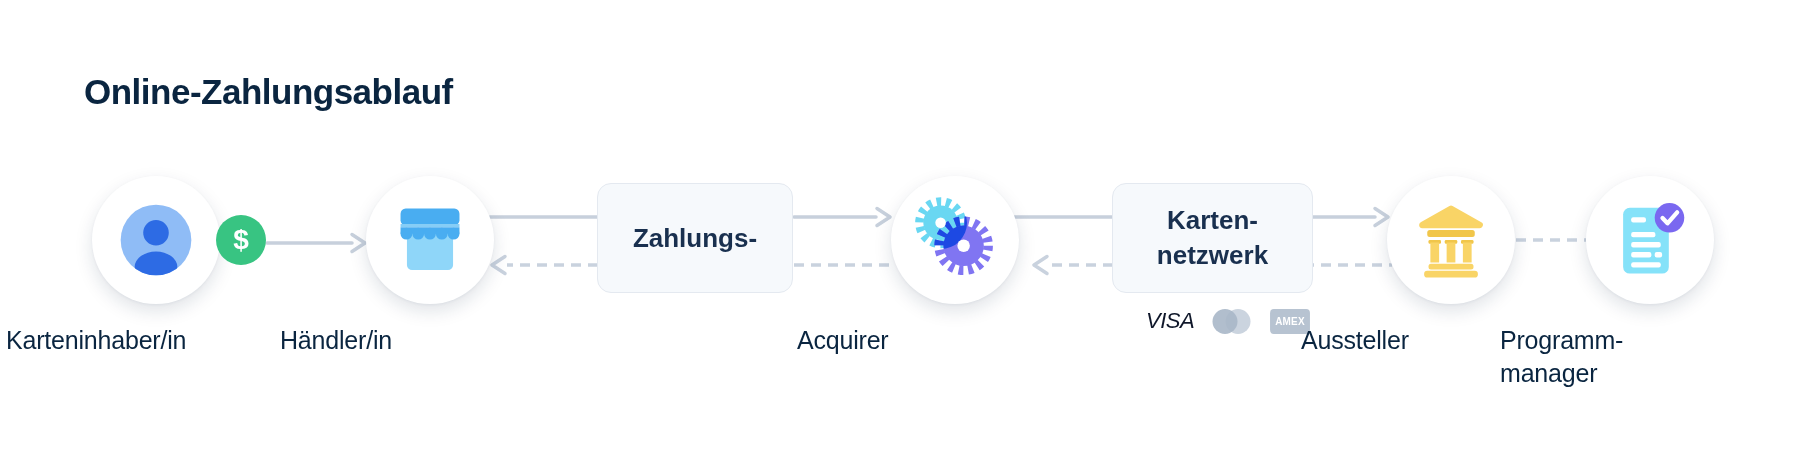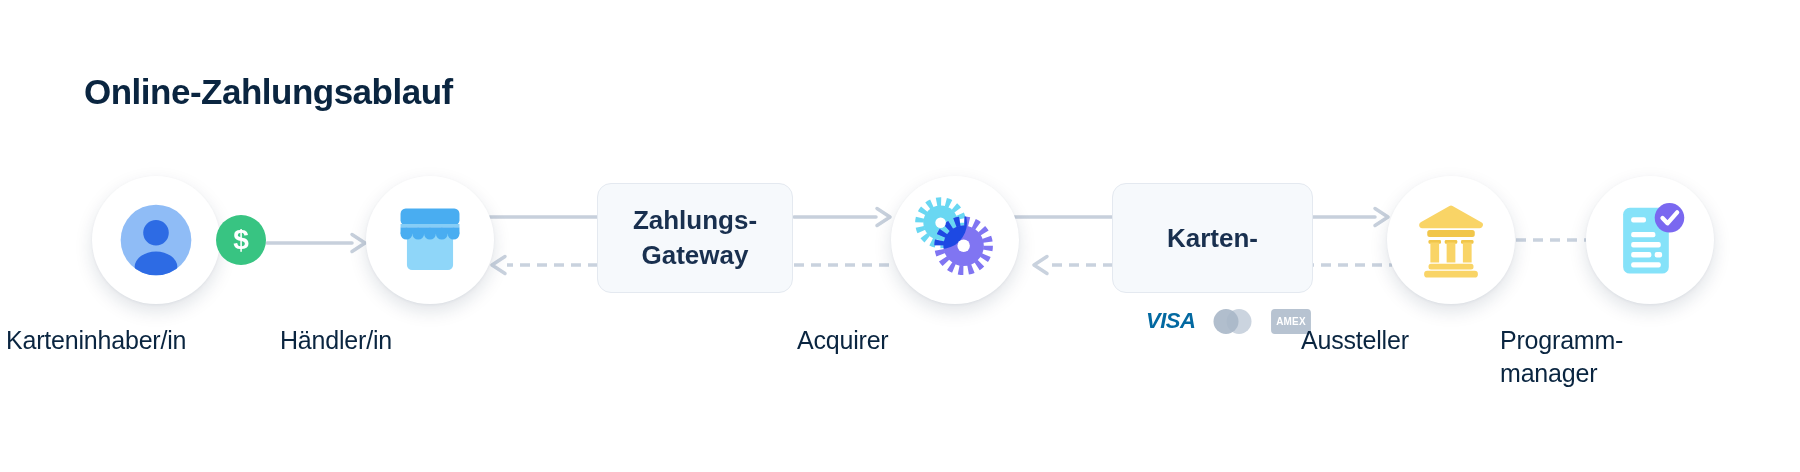--- a/index.html
+++ b/index.html
@@ -30,21 +30,21 @@
   }
   .lbl{
     position:absolute;top:324px;width:300px;z-index:2;text-align:left;
     font-size:25px;font-weight:400;letter-spacing:-0.2px;color:#0a2540;line-height:33px;
   }
   .cards{
     position:absolute;left:1146px;top:304px;height:34px;z-index:2;
     display:flex;align-items:center;gap:17px;
   }
   .visa{
-    font-size:22px;font-weight:700;font-style:italic;letter-spacing:-0.5px;color:#0369a1;
+    font-size:22px;font-weight:400;font-style:italic;letter-spacing:-0.5px;color:#0f172a;
   }
   .amex{
     width:42px;height:25px;border-radius:4px;background:#b7c3d1;
     display:flex;align-items:center;justify-content:center;
     font-size:10.5px;font-weight:700;color:#ffffff;letter-spacing:0.2px;
     transform:scaleX(.95);
   }
 </style>
 </head>
 <body>
@@ -106,21 +106,20 @@
         <circle cx="22.8" cy="21.6" r="4.6"></circle>
         <circle cx="32" cy="21.6" r="4.6"></circle>
         <circle cx="41.2" cy="21.6" r="4.6"></circle>
         <circle cx="50.4" cy="21.6" r="4.6"></circle>
       </g>
     </svg>
   </div>
 
   <div class="pbox" style="left:597px;width:196px">
     <span>Zahlungs-</span>
-    <span>Gateway</span>
   </div>
 
   <div class="node" style="left:891px">
     <svg width="96" height="96" viewBox="0 0 100 100">
       <defs>
           <clipPath id="gclip">
             <circle cx="35" cy="32" r="27.5"></circle>
           </clipPath>
         </defs>
 
@@ -138,20 +137,21 @@
         <circle cx="59" cy="56" r="21" fill="#1d49e3"></circle>
         <circle cx="59" cy="56" r="25.5" fill="none" stroke="#1d49e3" stroke-width="10" stroke-dasharray="5 5.02"></circle>
       </g>
       <circle cx="35" cy="32" r="5.5" fill="#ffffff"></circle>
       <circle cx="59" cy="56" r="6.5" fill="#ffffff"></circle>
     </svg>
   </div>
 
   <div class="pbox" style="left:1112px;width:201px">
     <span>Karten-</span>
+    <span>netzwerk</span>
   </div>
 
   <div class="cards">
     <span class="visa">VISA</span>
     <svg width="41" height="27" viewBox="0 0 41 27">
       <circle cx="27" cy="13.5" r="12.5" fill="#cbd4df"></circle>
       <circle cx="14" cy="13.5" r="12.5" fill="#a9b7c8" opacity="0.9"></circle>
     </svg>
     <span class="amex">AMEX</span>
   </div>

